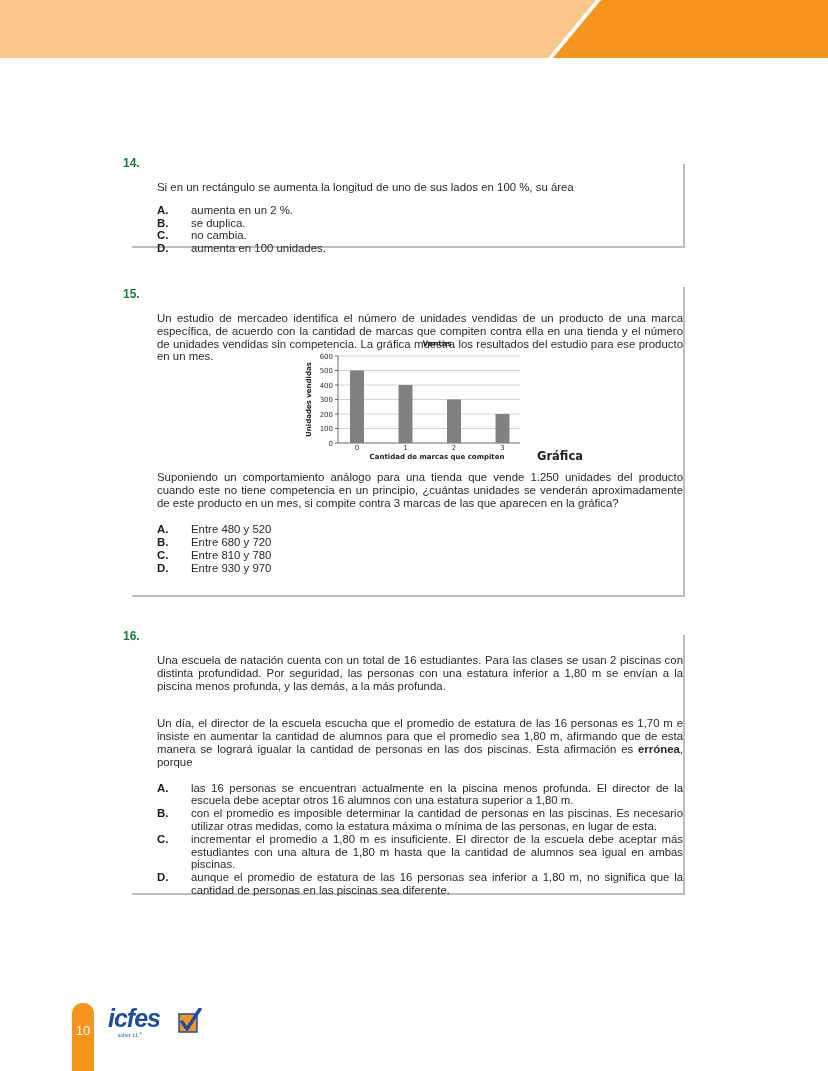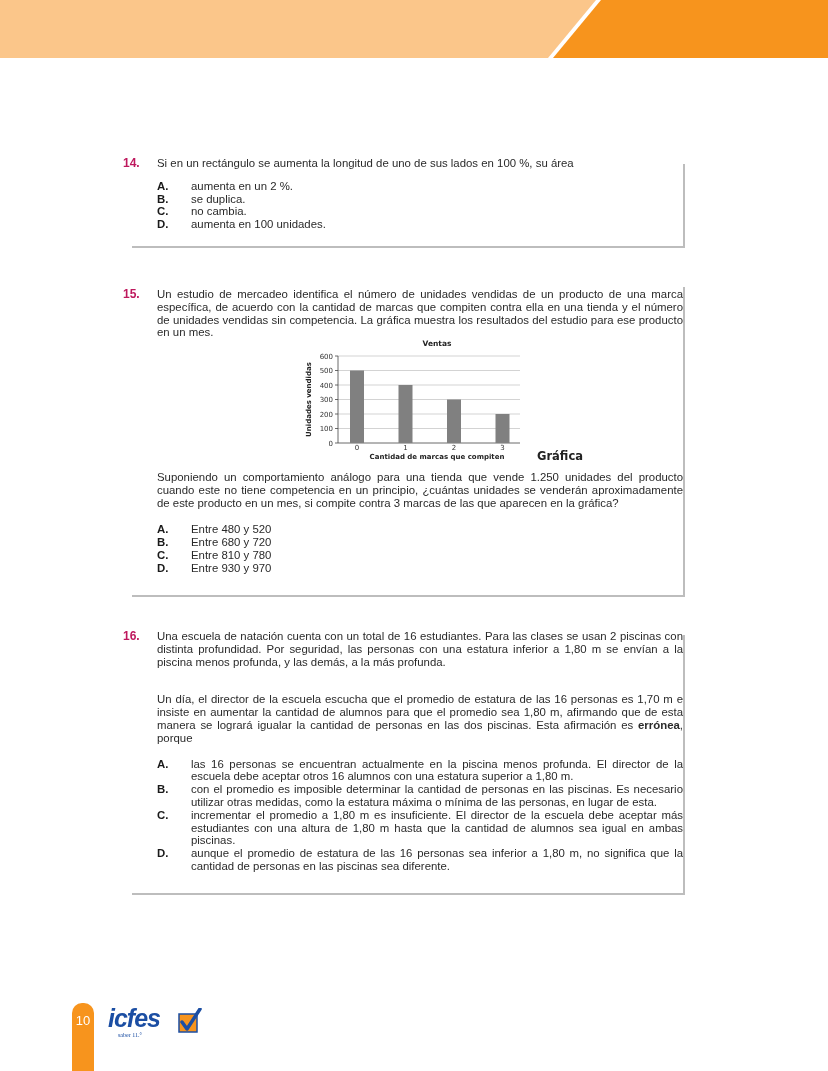--- a/index.html
+++ b/index.html
@@ -2,31 +2,31 @@
 <html><head>
 <meta charset="utf-8">
 <style>
   html, body { margin:0; padding:0; }
   body { width:828px; height:1071px; position:relative; background:#ffffff; overflow:hidden;
          font-family:"Liberation Sans", sans-serif; color:#2a2a2a; }
   .header-band { position:absolute; left:0; top:0; width:828px; height:58px; }
   .header-band svg { display:block; }
   .q { position:absolute; left:123px; width:560px; font-size:11.4px; line-height:12.8px; }
   .q-box { position:absolute; border-right:2px solid #bdbdbd; border-bottom:2px solid #bdbdbd; }
-  .qnum { position:absolute; left:0; top:0; font-weight:bold; font-size:12px; color:#be185d; }
-  .qtext { margin-left:34px; text-align:justify; }
+  .qnum { position:absolute; left:0; top:0; font-weight:bold; font-size:12px; color:#15803d; }
+  .qtext { margin-left:34px; text-align:justify;margin-top:24px; }
   .opts { margin-left:34px; margin-top:10px; }
   .opt { display:flex; }
   .opt .l { width:34px; flex:none; font-weight:bold; color:#1a1a1a; }
   .opt .t { flex:1; text-align:justify; }
   .para { margin-left:34px; text-align:justify; margin-top:25px; }
   .chart-wrap { position:absolute; left:300px; top:336px; width:300px; height:130px; }
   .chart-wrap svg { display:block; font-family:"DejaVu Sans", sans-serif; }
   .footer-tab { position:absolute; left:72px; top:1003px; width:22px; height:68px; background:#f7941d;
-                border-radius:10px 10px 0 0; color:#fff; font-size:13px; text-align:center; padding-top:10px; box-sizing:border-box; }
+                border-radius:10px 10px 0 0; color:#fff; font-size:13px; text-align:center; padding-top:20px; box-sizing:border-box; }
   .logo { position:absolute; left:108px; top:1004px; }
   .logo-text { font-family:"Liberation Sans", sans-serif; font-style:italic; font-weight:bold; font-size:25px; color:#1b4ea3; letter-spacing:-1px;text-align:right; }
   .logo-sub { position:absolute; left:10px; top:28px; font-size:6px; color:#1b4ea3; font-family:"Liberation Serif", serif; white-space:nowrap; }
   .logo-check { position:absolute; left:70px; top:4px; }
 </style>
 </head>
 <body>
 
 <div class="header-band">
   <svg width="828" height="58" viewBox="0 0 828 58">

